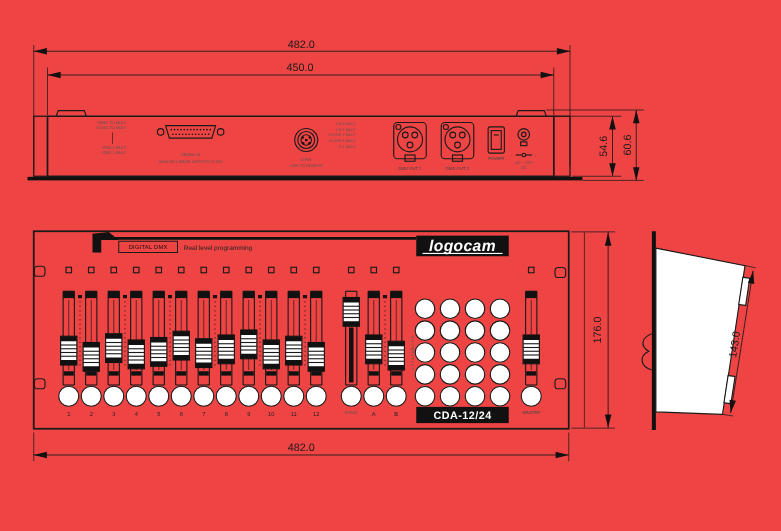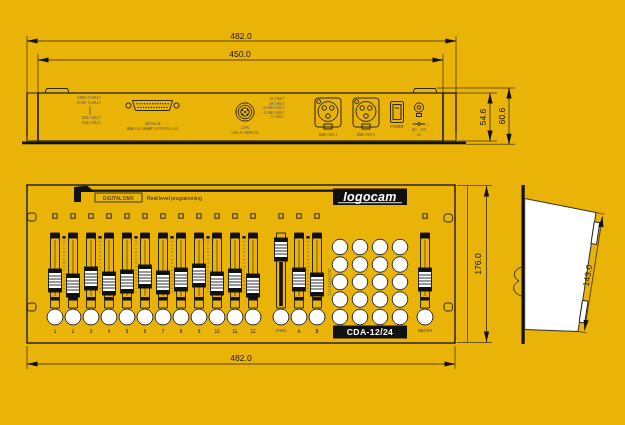--- a/index.html
+++ b/index.html
@@ -1,16 +1,16 @@
 <!DOCTYPE html>
 <html><head>
 <meta charset="utf-8">
 <style>
   html,body{margin:0;padding:0;background:#fff;}
-  .stage{width:625px;height:425px;background:#eab308;position:relative;overflow:hidden;}
+  .stage{width:625px;height:425px;background:#ef4444;position:relative;overflow:hidden;}
   svg{display:block;}
   svg text{stroke:none;fill:#1a1a1a;font-family:"Liberation Sans",sans-serif;}
   .dim{font-size:8.6px;}
   .t30{font-size:3.0px;fill:#555;}
   .t32{font-size:3.2px;fill:#555;}
   .t34{font-size:3.4px;fill:#444;}
   .num{font-size:4.6px;fill:#222;}
   .hdr{font-size:4.6px;fill:#111;letter-spacing:.2px;}
   .tag{font-size:5.2px;fill:#222;}
   .logocam{font-size:12.5px;font-weight:bold;font-style:italic;fill:#fff;letter-spacing:.3px;}

